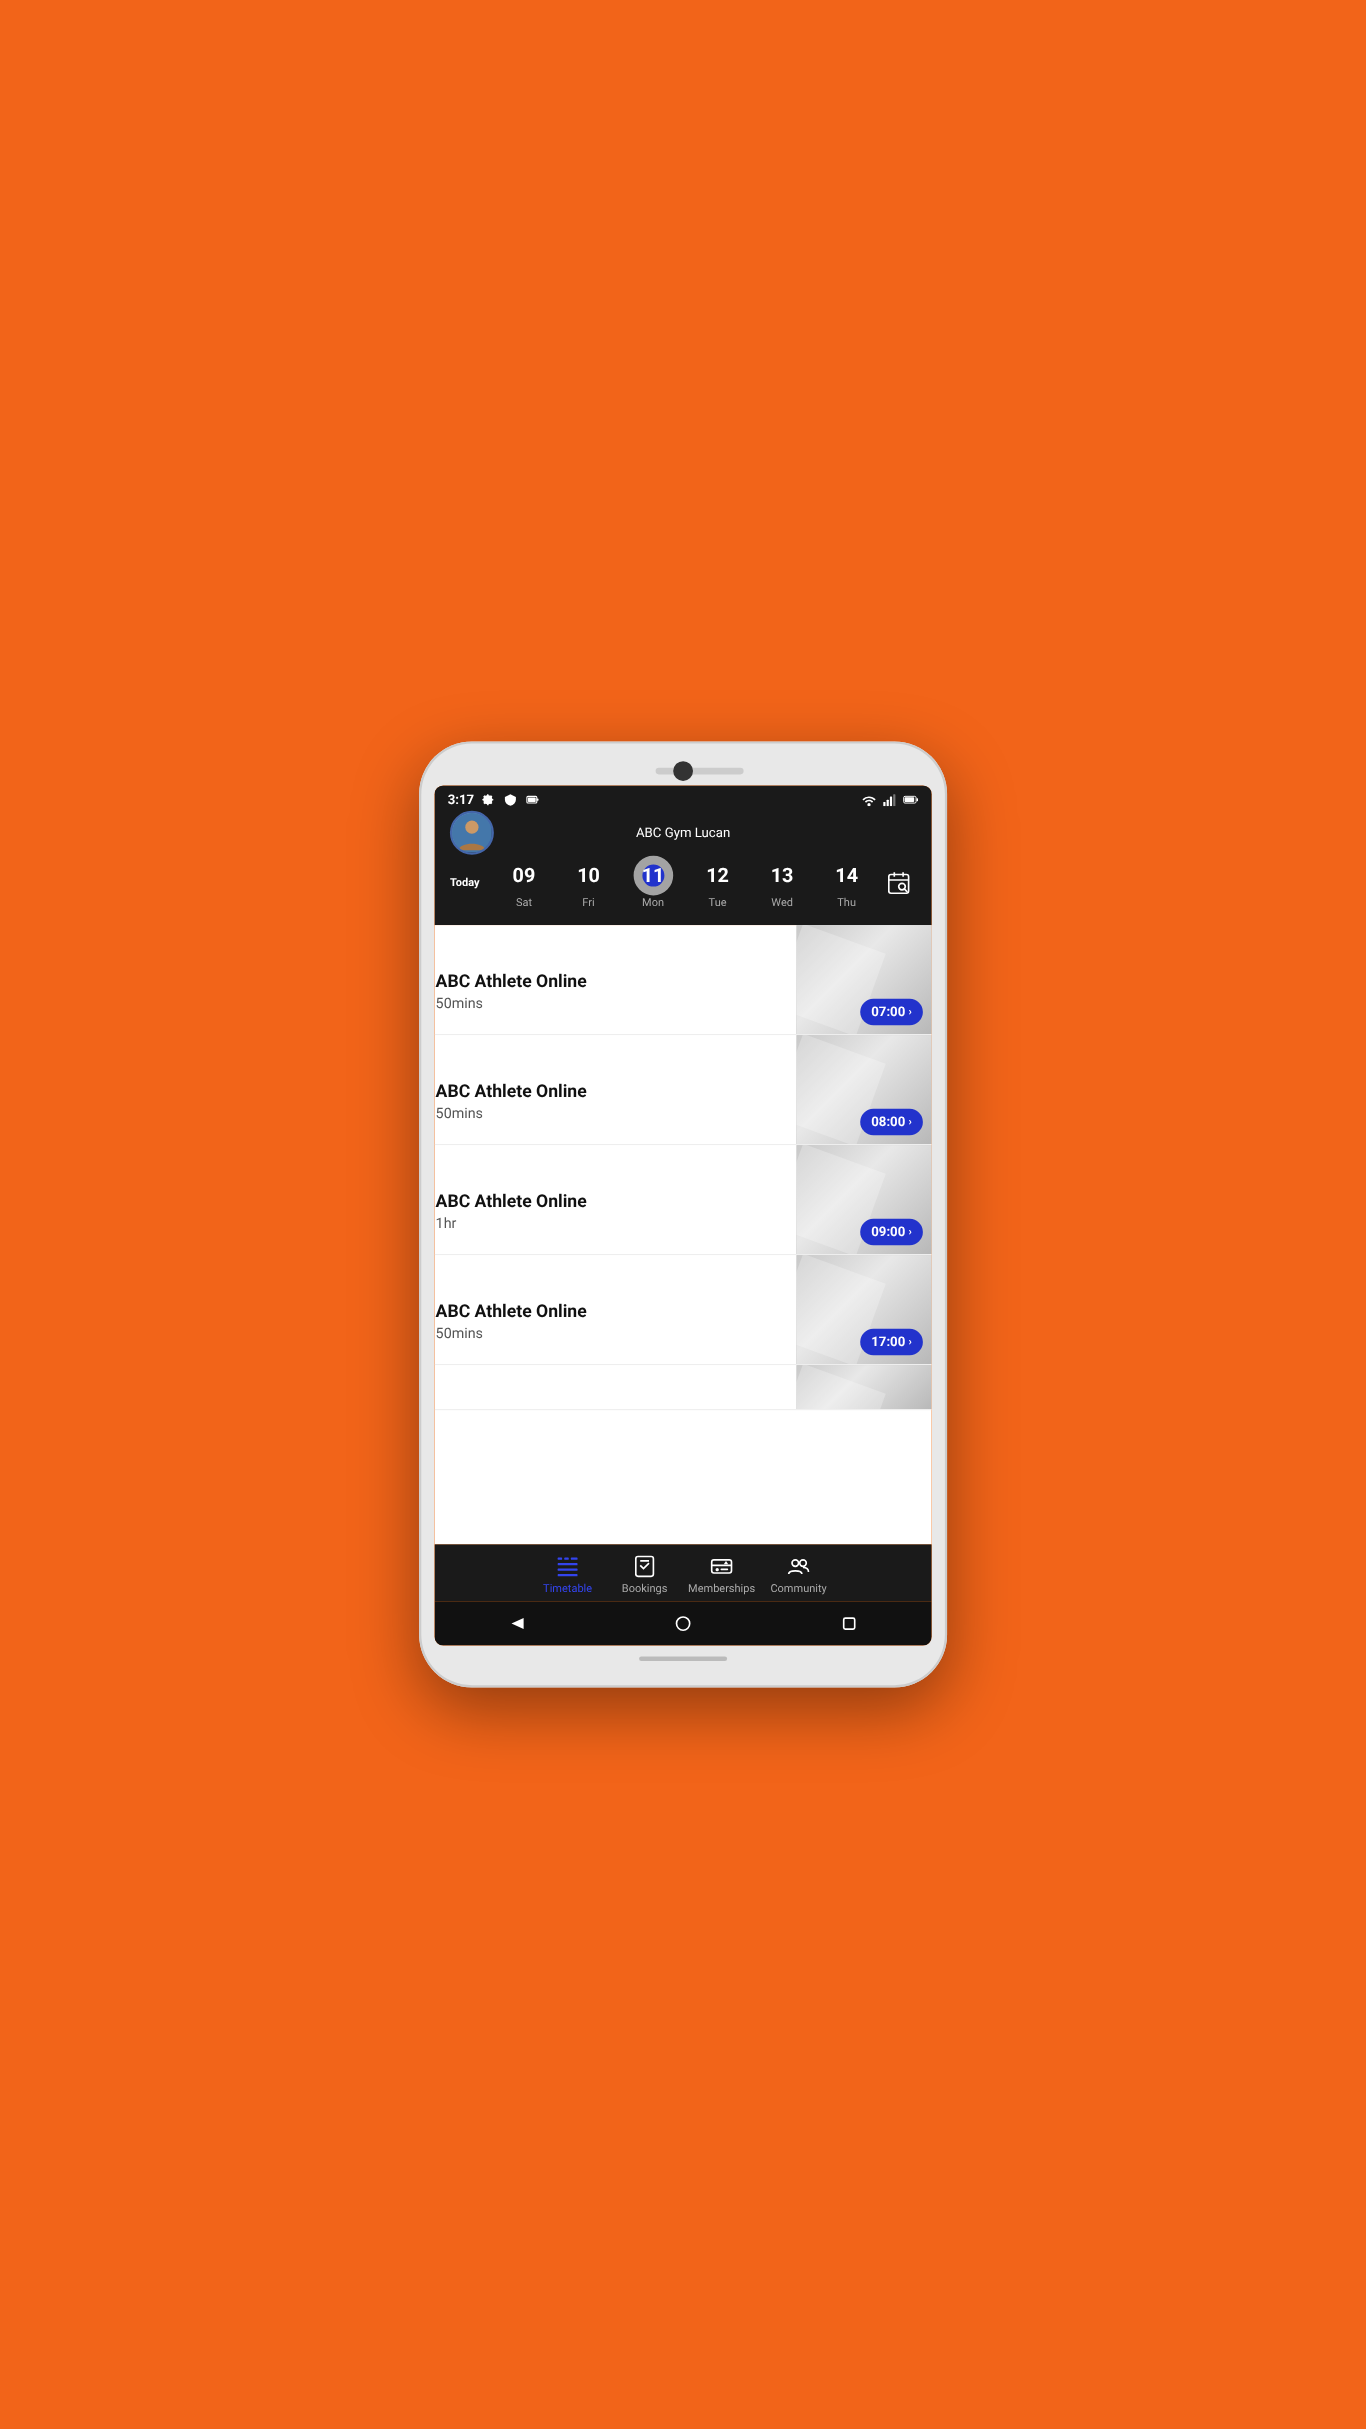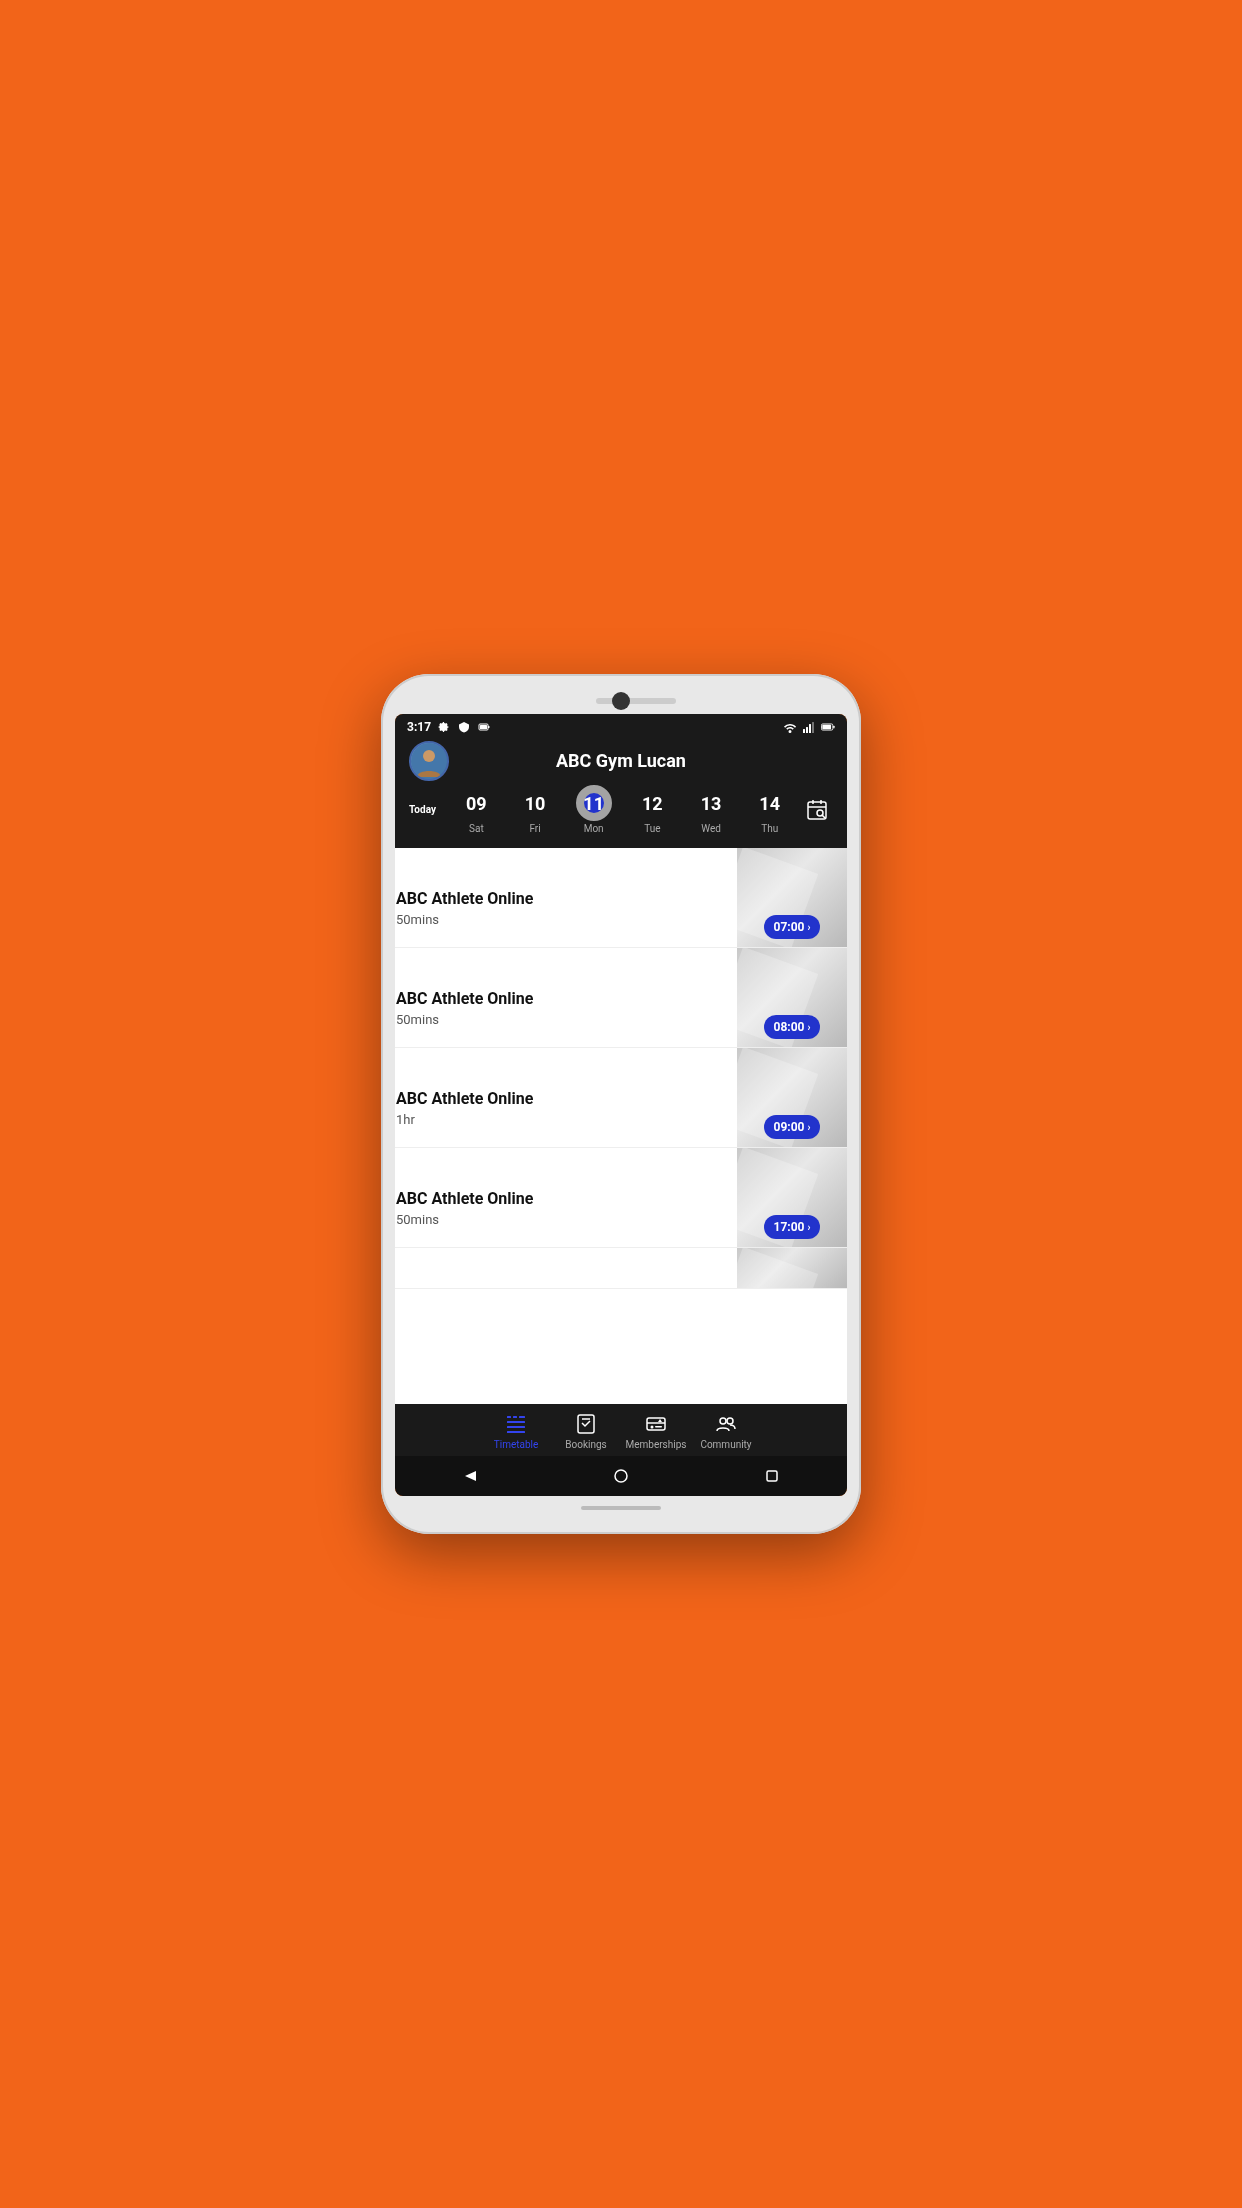--- a/index.html
+++ b/index.html
@@ -123,22 +123,22 @@
       position: absolute;
       left: 0;
       overflow: hidden;
       border: 2px solid #4466aa;
       display: flex;
       align-items: center;
       justify-content: center;
     }
 
     .gym-title {
-      font-size: 18px;
-      font-weight: bold;
+      font-size: 12px;
+      font-weight: normal;
       color: #fff;
       text-align: center;
     }
 
     
     .date-picker {
       display: flex;
       align-items: center;
       justify-content: space-between;
       gap: 4px;
@@ -220,26 +220,26 @@
       color: #111;
       margin-bottom: 4px;
     }
 
     .class-duration {
       font-size: 13px;
       color: #555;
     }
 
     .class-thumb {
-      width: 110px;
+      width: 123px;
       background: linear-gradient(135deg, #d0d0d0, #b0b0b0);
       position: relative;
       display: flex;
       align-items: flex-end;
-      justify-content: center;
+      justify-content: flex-end;
       padding: 8px;
       overflow: hidden;
     }
 
     .class-thumb::before {
       content: '';
       position: absolute;
       top: 0; left: 0; right: 0; bottom: 0;
       background: linear-gradient(135deg, #c8c8c8 0%, #e8e8e8 40%, #b8b8b8 100%);
     }

